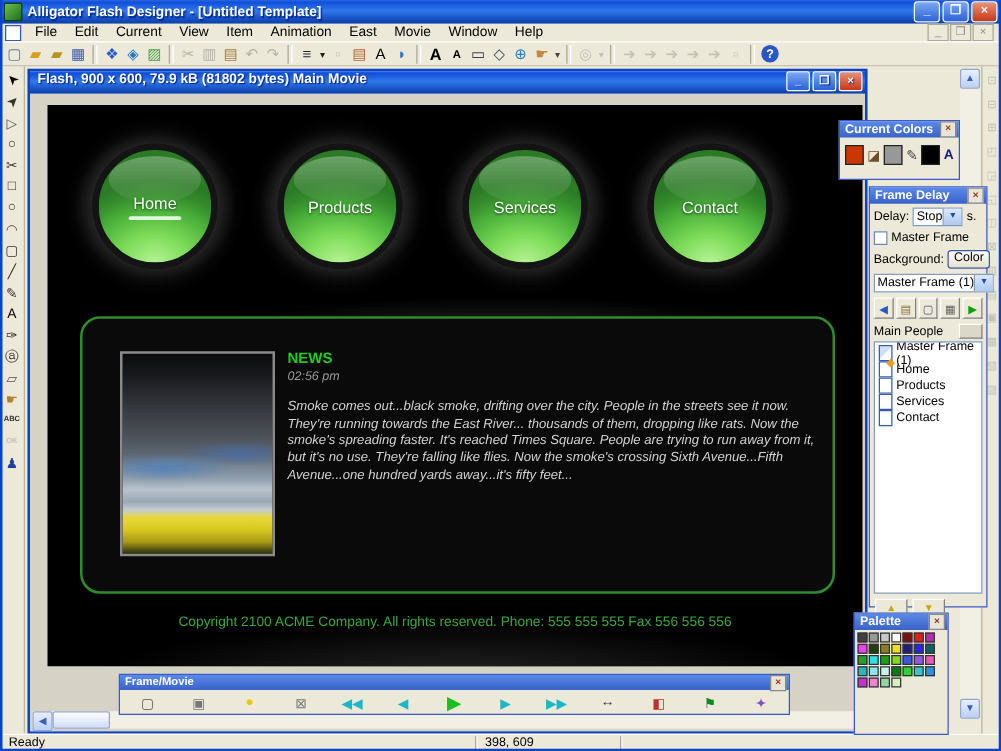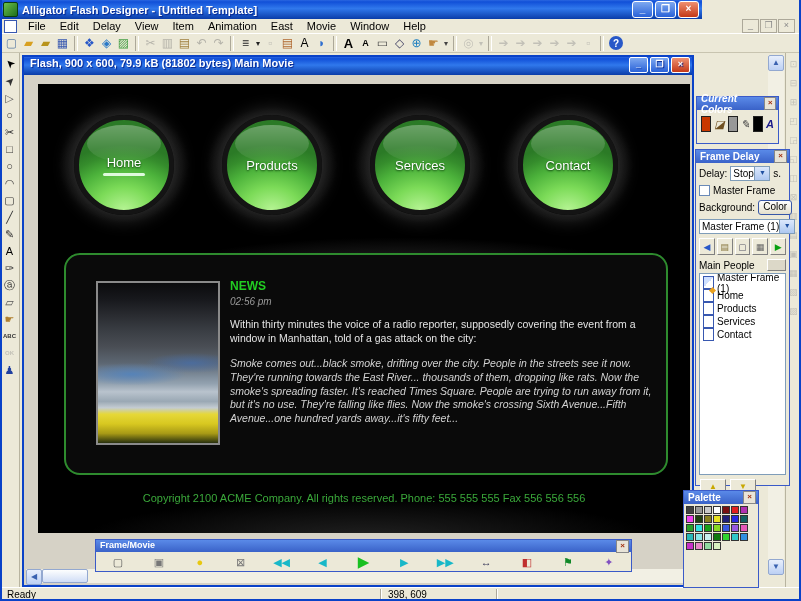--- a/index.html
+++ b/index.html
@@ -2,21 +2,21 @@
 <html><head>
 <meta charset="utf-8">
 <style>
   html,body{margin:0;padding:0;}
   body{font-family:"Liberation Sans",sans-serif;background:#555;}
   .app{position:relative;width:801px;height:601px;background:#ece9d8;overflow:hidden;}
   .xp-frame{position:absolute;inset:0;border:2px solid #0a42c8;border-top:none;z-index:95;pointer-events:none;}
   .dim{opacity:.42;filter:grayscale(.9);}
 
   
-  .titlebar{position:absolute;left:0;top:0;width:702px;height:19px;
+  .titlebar{position:absolute;left:0;top:0;width:801px;height:19px;
     background:linear-gradient(180deg,#2a66e0 0%,#1150d8 10%,#3078ec 45%,#0a3ca8 100%);
     display:flex;align-items:center;color:#fff;z-index:10;}
   .app-icon{width:13px;height:13px;margin:0 4px 0 3px;border-radius:2px;
     background:linear-gradient(135deg,#6cc04a,#1d6e1d);border:1px solid #0c3c0c;}
   .title-text{font-size:11px;font-weight:bold;text-shadow:1px 1px 1px #00208a;white-space:nowrap;}
   .cap-btns{margin-left:auto;display:flex;gap:2px;padding-right:3px;}
   .cap{width:19px;height:15px;border-radius:3px;border:1px solid #fff;
     background:linear-gradient(180deg,#7da8f0,#2a62d8);color:#fff;font-size:10px;line-height:13px;
     text-align:center;font-weight:bold;}
   .cap.close{background:linear-gradient(180deg,#ee9070,#c43818);}
@@ -112,21 +112,21 @@
   
   .hscroll{position:absolute;left:2px;bottom:2px;right:2px;height:14px;background:#f2f0e4;display:flex;}
   .hthumb{width:46px;height:14px;background:linear-gradient(180deg,#fdfefe,#d0ddf6);border:1px solid #93a8d0;border-radius:2px;box-sizing:border-box;}
 
   
   .panel{position:absolute;background:#ece9d8;border:1px solid #3a5ac8;z-index:30;box-sizing:border-box;}
   .panel-title{height:13px;background:linear-gradient(180deg,#5a8ae8,#3a62c8);color:#fff;
     font-size:10px;font-weight:bold;display:flex;align-items:center;padding:0 2px 0 4px;}
   .panel-x{margin-left:auto;width:11px;height:11px;background:#e8e4d8;border:1px solid #888;
     color:#a03010;font-size:8px;line-height:9px;text-align:center;font-weight:bold;}
-  .cc-panel{left:696px;top:96px;width:83px;height:48px;font-style:italic;}
+  .cc-panel{left:671px;top:96px;width:97px;height:48px;}
   .cc-body{display:flex;align-items:center;gap:3px;padding:6px 4px;}
   .swatch{width:16px;height:14px;border:1px solid #222;}
   .cc-glyph{font-size:11px;}
 
   .fl-panel{left:695px;top:149px;width:95px;height:337px;}
   .fl-body{padding:3px 3px 0 3px;font-size:10px;}
   .fl-row{display:flex;align-items:center;margin-bottom:4px;gap:3px;}
   .xp-select{display:flex;align-items:center;background:#fff;border:1px solid #7f9db9;height:15px;box-sizing:border-box;flex:1;}
   .xp-select .sel-text{flex:1;padding-left:2px;font-size:10px;white-space:nowrap;overflow:hidden;}
   .sel-arrow{width:14px;height:13px;background:linear-gradient(180deg,#dce8fc,#aec8f0);border-left:1px solid #7f9db9;
@@ -189,21 +189,21 @@
       <div class="cap close">×</div>
     </div>
   </div>
 
   <div class="menubar">
     <div class="doc-mini-icon"></div>
     <div class="menu-items">
 
     <span class="menu-item">File</span>
         <span class="menu-item">Edit</span>
-        <span class="menu-item">Delay</span>
+        <span class="menu-item">Current</span>
         <span class="menu-item">View</span>
         <span class="menu-item">Item</span>
         <span class="menu-item">Animation</span>
         <span class="menu-item">East</span>
         <span class="menu-item">Movie</span>
         <span class="menu-item">Window</span>
         <span class="menu-item">Help</span>
       </div>
     <div class="mdi-btns">
       <div class="mdi-btn">_</div>
@@ -333,21 +333,20 @@
               <div class="navbtn">
                 <span class="navlabel">Contact</span>
 
               </div>
             </div>
           <div class="newsbox">
             <div class="news-photo"></div>
             <div class="news-text">
               <div class="news-heading">NEWS</div>
               <div class="news-time">02:56 pm</div>
-              <div class="news-p1">Within thirty minutes the voice of a radio reporter, supposedly covering the event from a window in Manhattan, told of a gas attack on the city:</div>
               <div class="news-p2">Smoke comes out...black smoke, drifting over the city. People in the streets see it now. They're running towards the East River... thousands of them, dropping like rats. Now the smoke's spreading faster. It's reached Times Square. People are trying to run away from it, but it's no use. They're falling like flies. Now the smoke's crossing Sixth Avenue...Fifth Avenue...one hundred yards away...it's fifty feet...</div>
             </div>
           </div>
           <div class="canvas-footer">Copyright 2100 ACME Company. All rights reserved. Phone: 555 555 555 Fax 556 556 556</div>
         </div>
         <div class="hscroll">
           <div class="scroll-btn">◀</div>
           <div class="hthumb"></div>
         </div>
       </div>

